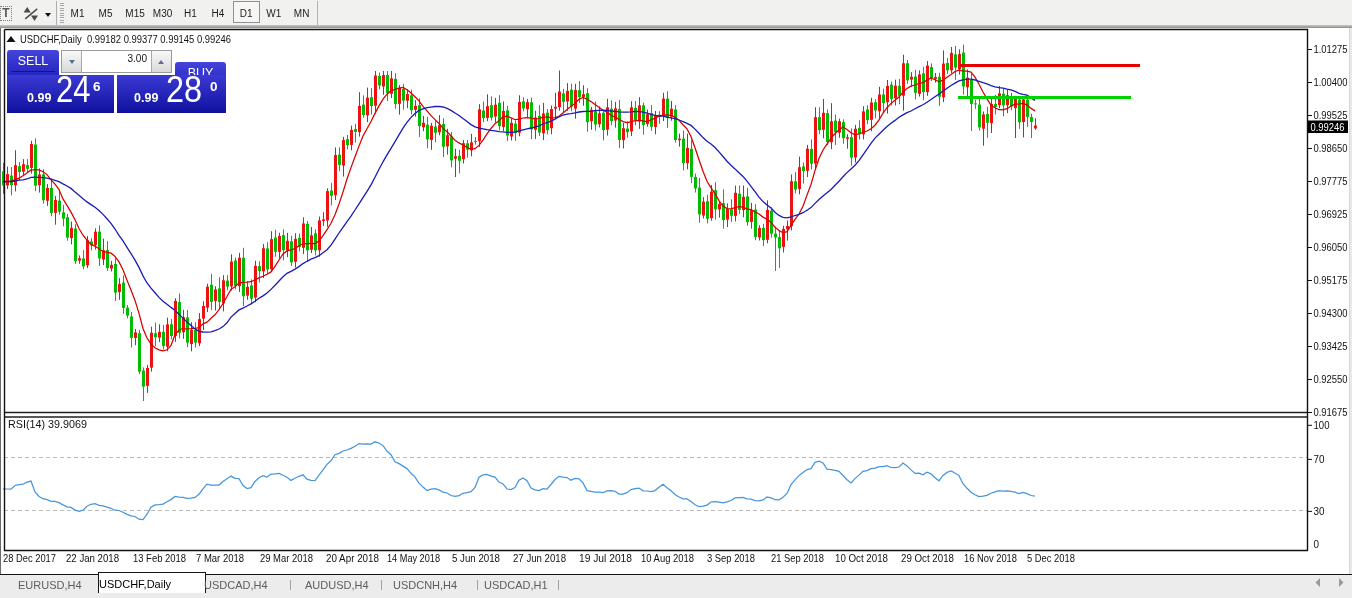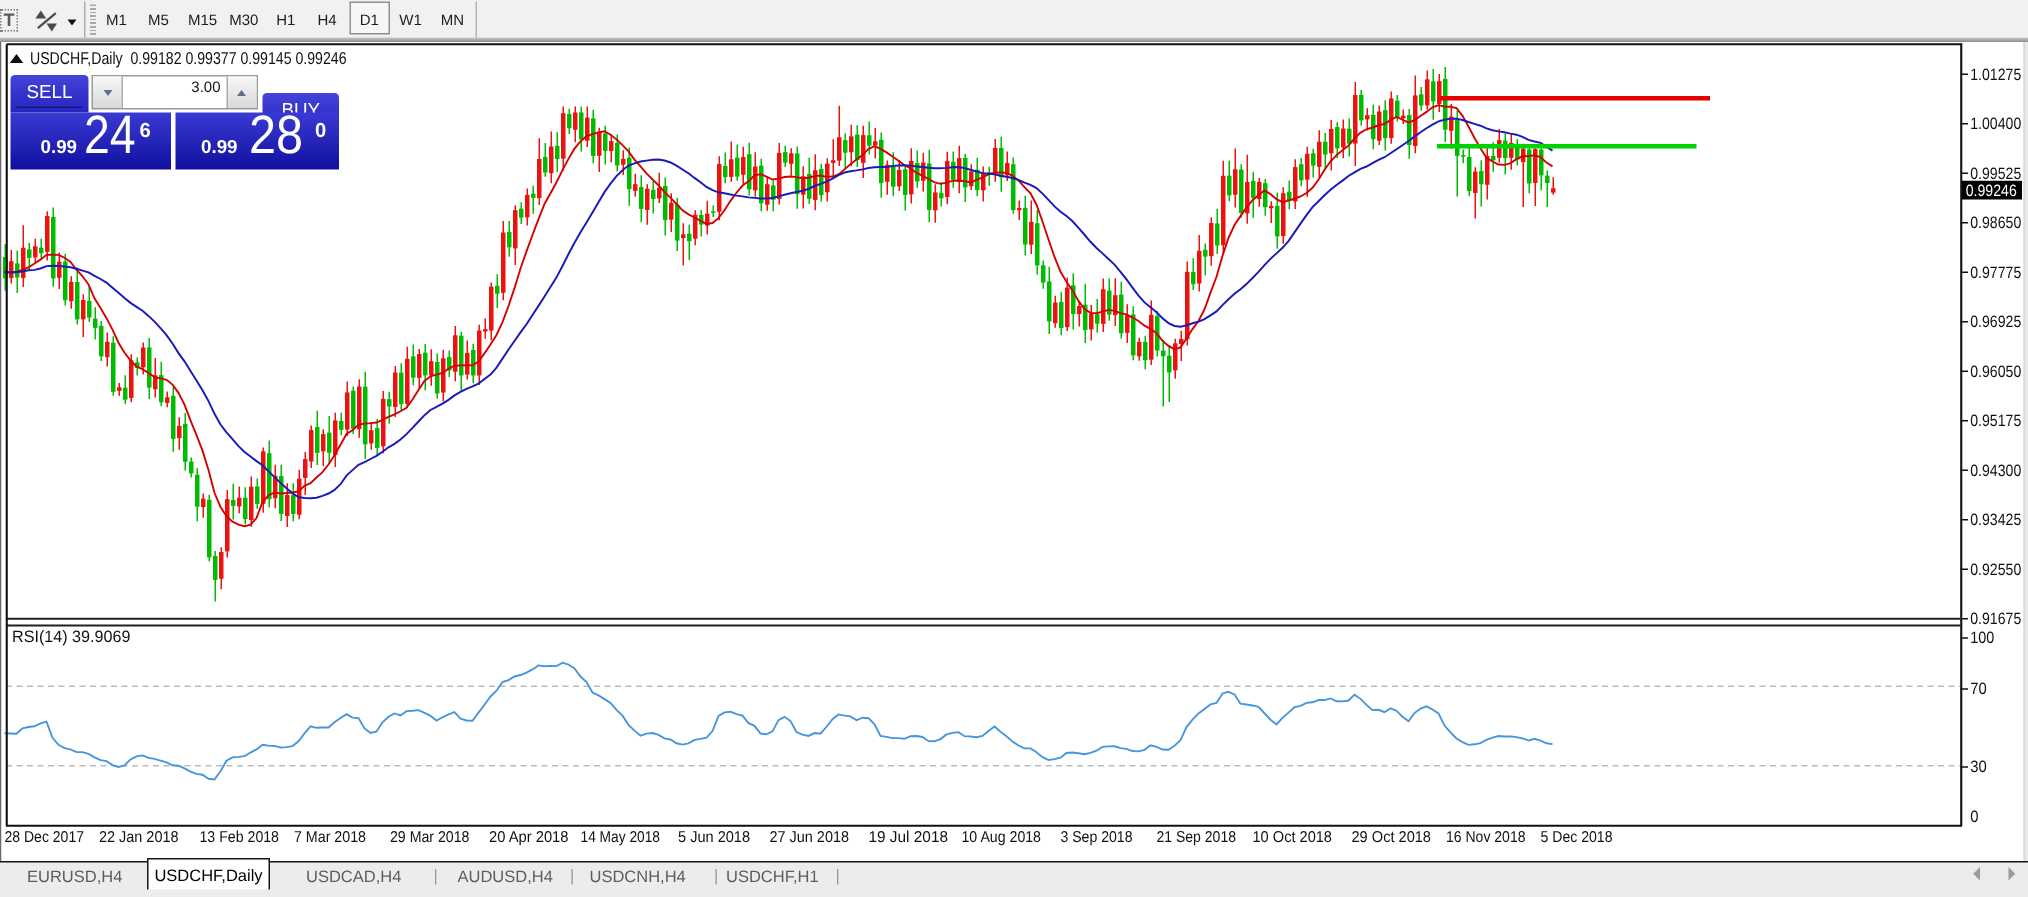--- a/index.html
+++ b/index.html
@@ -672,28 +672,28 @@
 </div>
 <div class="abs" style="left:117px;top:75px;width:109px;height:38px;background:linear-gradient(180deg,#3a3ad4,#10109e);color:#fff;">
   <span class="abs" style="left:17px;top:16px;font-size:12.5px;font-weight:bold;">0.99</span>
   <span class="abs" style="left:49px;top:-6px;font-size:36px;display:inline-block;transform:scaleX(0.9);transform-origin:0 0;">28</span>
   <span class="abs" style="left:93px;top:4px;font-size:13.5px;font-weight:bold;">0</span>
 </div>
 
 <div class="abs" style="left:0;top:574px;width:1352px;height:24px;background:#ececec;border-top:1px solid #161616;"></div>
 <div class="abs" id="tabs" style="left:0;top:574px;width:1352px;height:22px;font-size:11px;color:#5d5d5d;">
   <span class="abs" style="left:18px;top:5px;">EURUSD,H4</span>
-  <div class="abs" style="left:98px;top:-2px;width:82px;height:21px;background:#fff;border:1px solid #161616;border-bottom:none;text-align:center;color:#000;padding-top:5px;">USDCHF,Daily</div>
+  <div class="abs" style="left:98px;top:-2px;width:108px;height:21px;background:#fff;border:1px solid #161616;border-bottom:none;text-align:left;color:#000;padding-top:5px;">USDCHF,Daily</div>
   <span class="abs" style="left:204px;top:5px;text-align:right;">USDCAD,H4</span>
   <span class="abs" style="left:289px;top:4px;color:#9a9a9a;">|</span>
   <span class="abs" style="left:305px;top:5px;">AUDUSD,H4</span>
   <span class="abs" style="left:380px;top:4px;color:#9a9a9a;">|</span>
   <span class="abs" style="left:393px;top:5px;">USDCNH,H4</span>
   <span class="abs" style="left:476px;top:4px;color:#9a9a9a;">|</span>
-  <span class="abs" style="left:484px;top:5px;">USDCHF,H1</span>
+  <span class="abs" style="left:484px;top:5px;">USDCAD,H1</span>
   <span class="abs" style="left:557px;top:4px;color:#9a9a9a;">|</span>
 </div>
 <svg class="abs" style="left:1310px;top:576px;" width="40" height="12" viewBox="0 0 40 12">
   <polygon points="10,2 10,11 5.5,6.5" fill="#9a9a9a"></polygon>
   <polygon points="29,2 29,11 33.5,6.5" fill="#9a9a9a"></polygon>
 </svg>
 
 </div>
 
 </body></html>

